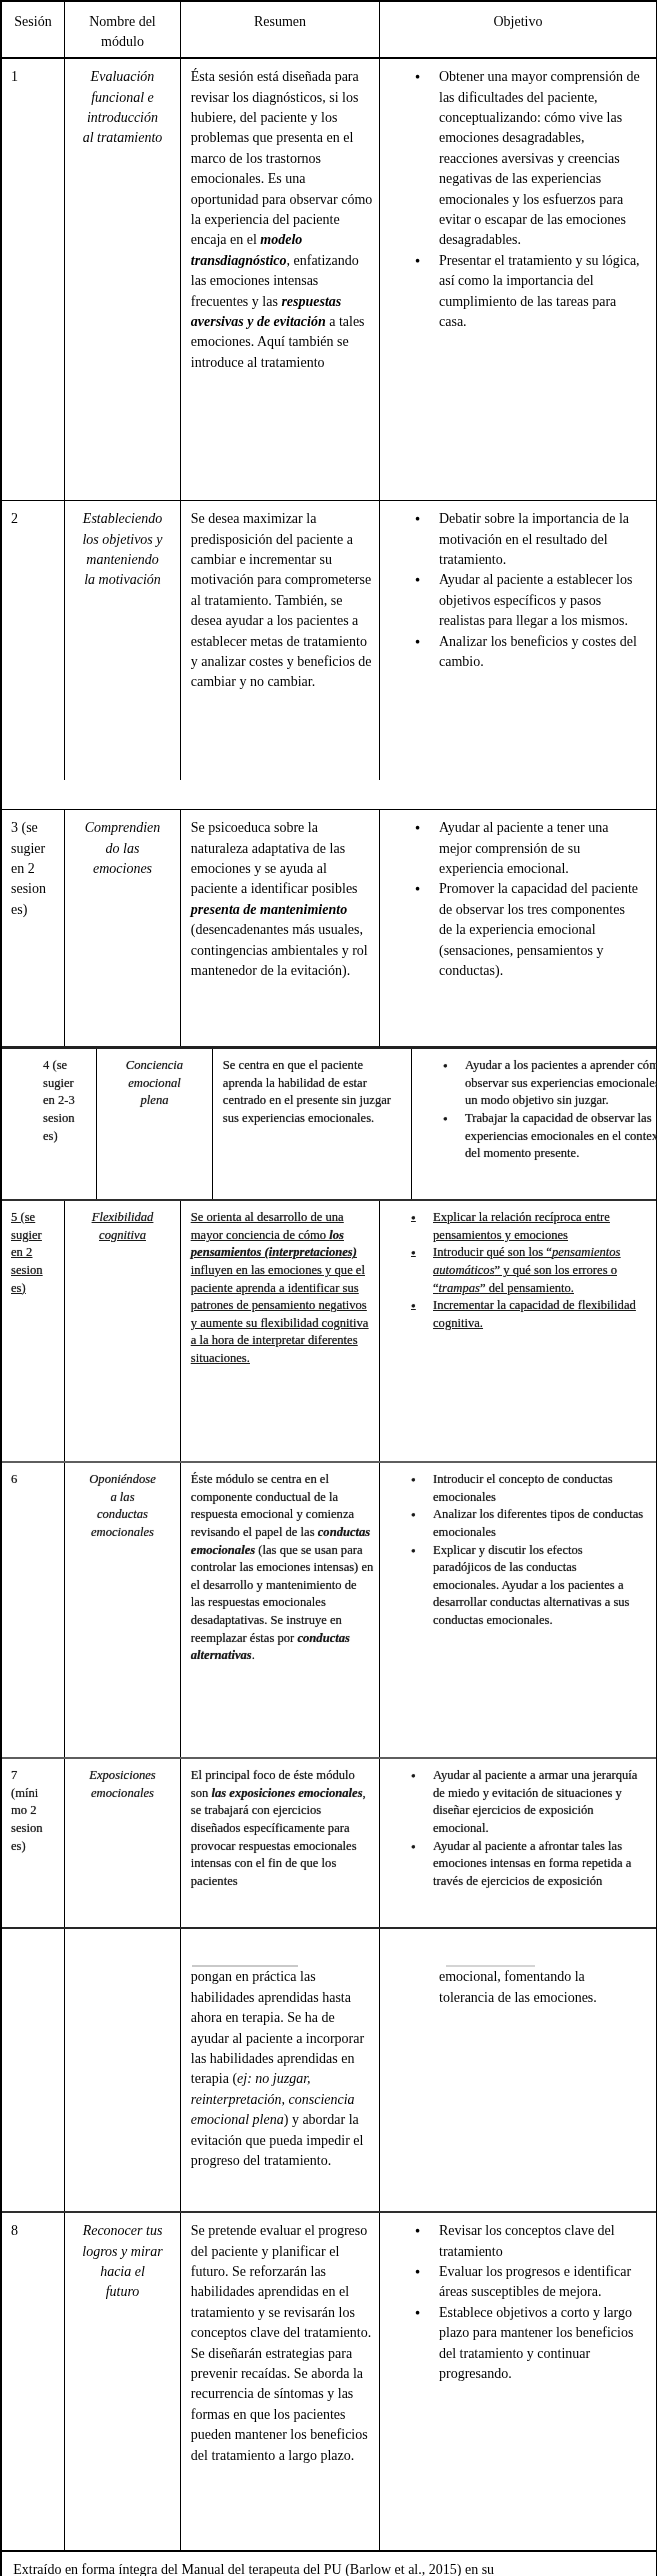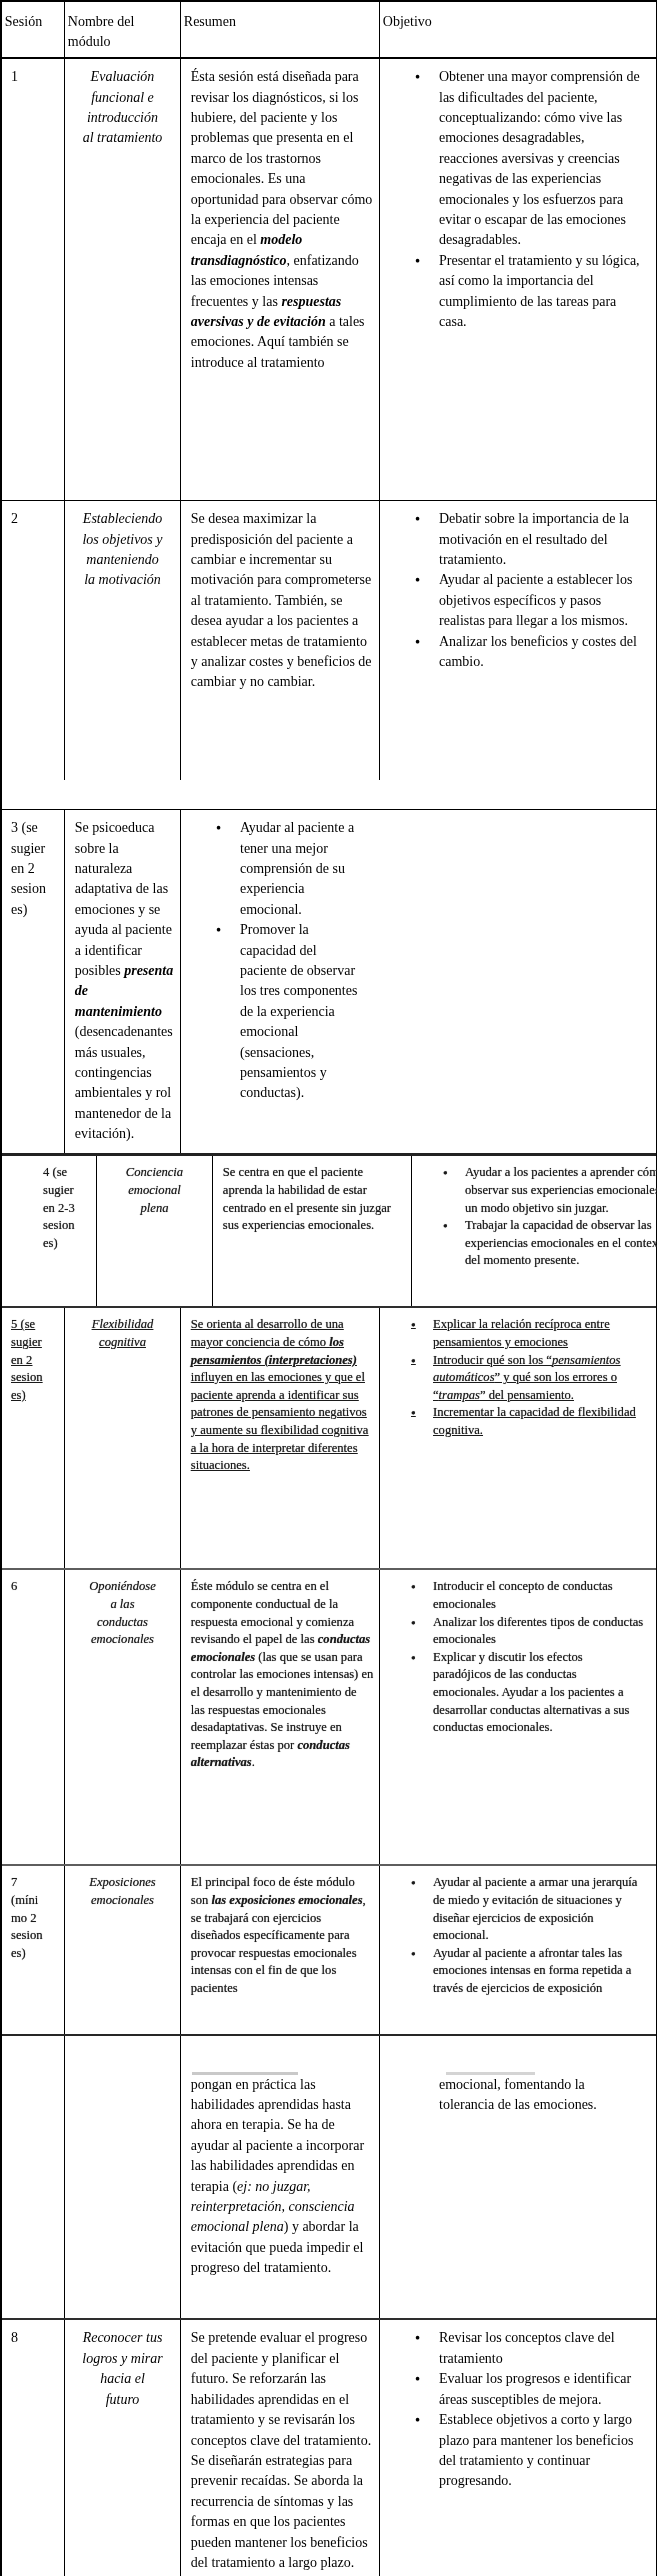--- a/index.html
+++ b/index.html
@@ -27,21 +27,21 @@
   .h-r2{min-height:279px;}
   .h-r3{min-height:236px;margin-top:29px;}
   .h-r4{min-height:150px;padding-left:32px;}
   .h-r5{min-height:260px;text-decoration:underline;}
   .h-r6{min-height:294px;}
   .h-r7a{min-height:168px;}
   .h-r7b{min-height:282px;}
   .h-r8{min-height:337px;}
   .h-foot{min-height:51px;}
   
-  .th{padding:9.8px 2.8px 4.2px 2.8px;text-align:left;}
+  .th{padding:9.8px 2.8px 4.2px 2.8px;text-align:center;}
   .c-ses{padding:8.4px 2.8px 5.6px 9px;white-space:pre-line;}
   .c-mod{padding:8.4px 4.2px 5.6px 4.2px;text-align:center;font-style:italic;white-space:pre-line;}
   .c-res{padding:8.4px 5.6px 8.4px 9.8px;text-align:left;}
   .c-obj{padding:8.4px 15.5px 8.4px 35px;}
   .pg2 .c-obj{padding-left:31px;padding-right:12.6px;}
   .seg-bi{font-weight:bold;font-style:italic;}
   .seg-i{font-style:italic;}
   .li{display:flex;align-items:flex-start;}
   .li .bullet{flex:0 0 24px;font-size:8.4px;line-height:inherit;}
   .pg2 .li .bullet{flex-basis:22px;font-size:7.7px;}
@@ -108,20 +108,23 @@
           </div>
         </div>
     </div>
 
     <div class="tr pg1 bt2 h-r3">
       <div class="td c-ses">3 (se
 sugier
 en 2
 sesion
 es)</div>
+      <div class="td c-mod">Comprendien
+do las
+emociones</div>
       <div class="td c-res"><span>Se psicoeduca sobre la naturaleza adaptativa de las emociones y se ayuda al paciente a identificar posibles </span><span class="seg-bi">presenta de mantenimiento</span><span> (desencadenantes más usuales, contingencias ambientales y rol mantenedor de la evitación).</span></div>
       <div class="td c-obj">
           <div class="li">
             <span class="bullet">●</span>
             <span class="li-text"><span>Ayudar al paciente a tener una mejor comprensión de su experiencia emocional.</span></span>
           </div>
           <div class="li">
             <span class="bullet">●</span>
             <span class="li-text"><span>Promover la capacidad del paciente de observar los tres componentes de la experiencia emocional (sensaciones, pensamientos y conductas).</span></span>
           </div>

